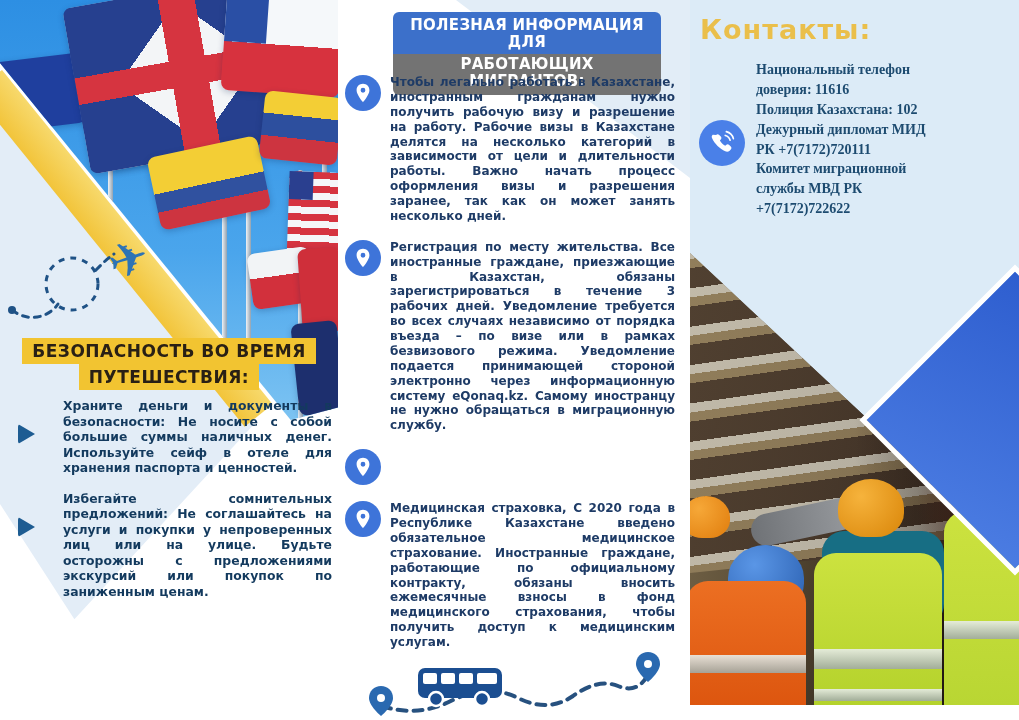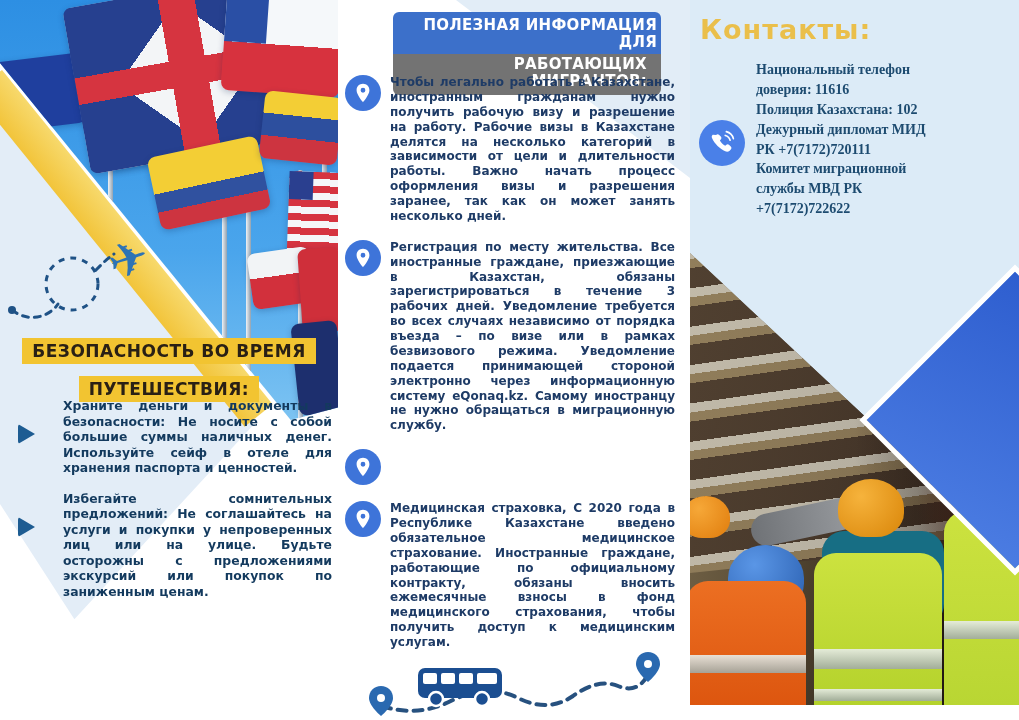--- a/index.html
+++ b/index.html
@@ -38,33 +38,33 @@
      background:repeating-linear-gradient(180deg,#d63440 0 7px,#f5f6f8 7px 14px);}
   .f-us::before{content:"";position:absolute;left:0;top:0;width:24px;height:28px;background:#2a3f8f;}
   .f-id{left:250px;top:250px;width:62px;height:56px;transform:rotate(-8deg);
      background:linear-gradient(180deg,#f2f4f6 45%,#d2303c 45%);}
   .f-tr{left:300px;top:248px;width:42px;height:84px;transform:rotate(-4deg);background:#cf2f3a;}
   .f-nv{left:295px;top:322px;width:46px;height:92px;transform:rotate(-6deg);background:#1d2f6e;}
 
   
   .safety-heading{left:0;top:338px;width:338px;text-align:center;line-height:1.0;z-index:5;}
   .safety-heading .hl{display:inline-block;background:#f2c431;color:#292015;
-     font-size:17px;letter-spacing:.5px;padding:5px 10px 4px;margin-bottom:12px;}
+     font-size:17px;letter-spacing:.5px;padding:5px 10px 4px;margin-bottom:0;}
   .tips{left:18px;top:398px;width:314px;z-index:5;}
   .tip{display:flex;margin-bottom:15px;}
   .tip-arrow{flex:0 0 18px;width:0;height:0;margin:26px 10px 0 0;
      border-left:17px solid #1d5c92;border-top:10px solid transparent;border-bottom:10px solid transparent;
      border-radius:3px;}
   .tip-text{flex:1;color:#133a5e;font-size:12.4px;line-height:1.25;text-align:justify;}
   .tip-text .t-body{white-space:pre-line;}
 
   
   .mid-wedge{left:430px;top:0;width:260px;height:178px;background:#e2edf7;
      clip-path:polygon(10% 0,100% 0,100% 100%);}
-  .mid-heading{left:393px;top:12px;width:268px;text-align:right;z-index:5;}
+  .mid-heading{left:393px;top:12px;width:268px;text-align:center;z-index:5;}
   .mh-line1{display:block;background:#3c70ca;color:#fff;font-size:15px;line-height:1.15;
      padding:5px 4px 3px;border-radius:6px 6px 0 0;letter-spacing:.3px;}
   .mh-line2{display:inline-block;background:#737373;color:#fff;font-size:15px;line-height:1.15;
      padding:2px 14px 5px;margin-top:-1px;border-radius:0 0 6px 6px;letter-spacing:.3px;}
   .mid-sections{left:345px;top:75px;width:330px;z-index:5;}
   .sec{display:flex;align-items:flex-start;margin-bottom:16px;}
   .pin-badge{flex:0 0 36px;width:36px;height:36px;border-radius:50%;background:#3e74d9;
      margin-right:9px;display:flex;align-items:center;justify-content:center;}
   .sec-text{flex:1;color:#1e3b66;font-size:12px;line-height:1.24;text-align:justify;white-space:pre-line;}
   .route-svg{left:348px;top:650px;z-index:4;}

